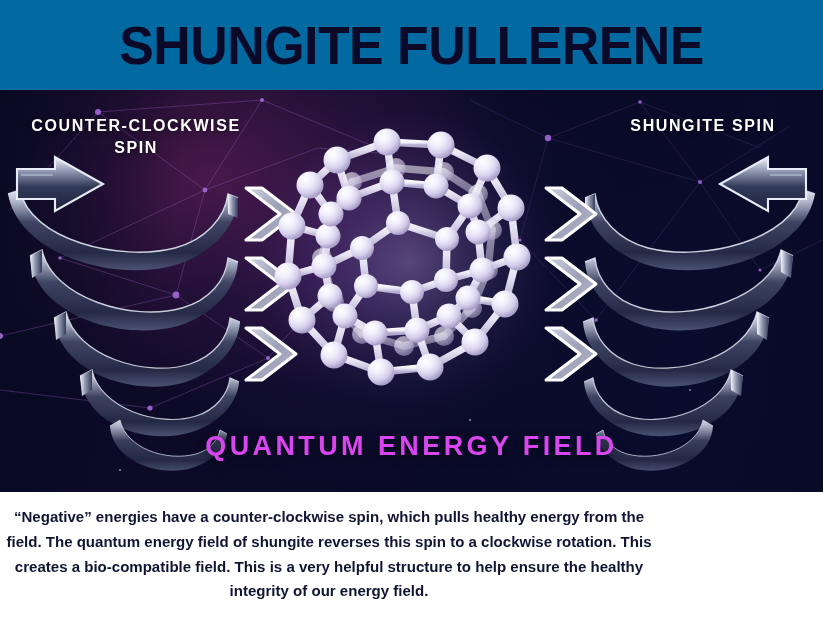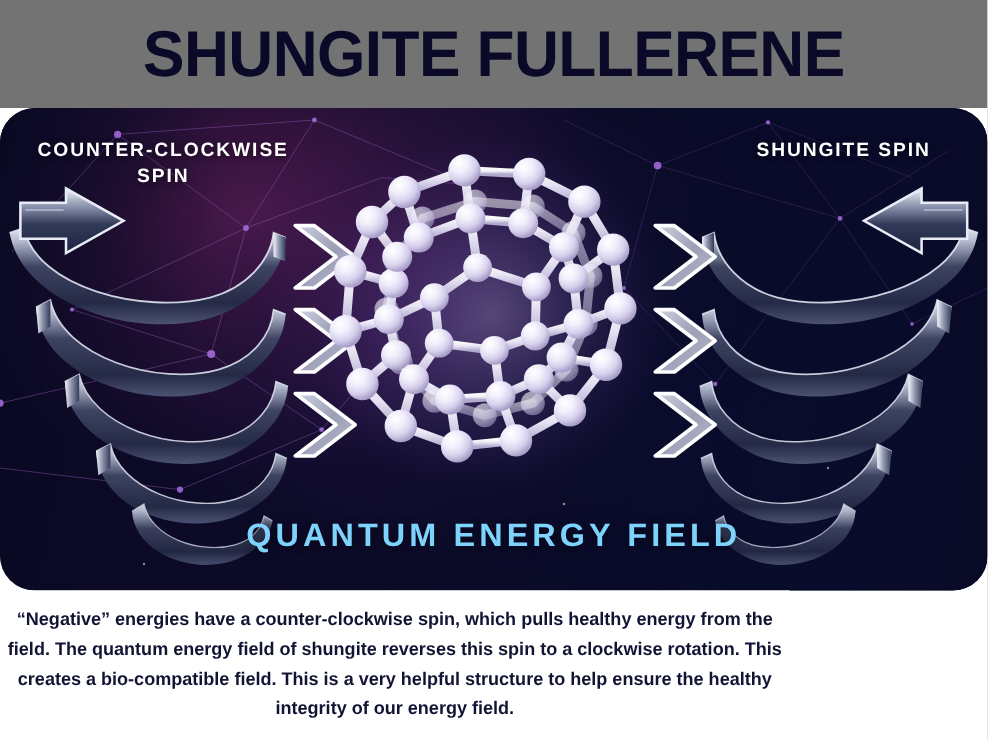--- a/index.html
+++ b/index.html
@@ -1,28 +1,28 @@
 <!DOCTYPE html>
 <html><head>
 <meta charset="utf-8">
 <style>
   html,body{margin:0;padding:0;background:#ffffff;}
   body{width:823px;height:617px;overflow:hidden;font-family:"Liberation Sans",sans-serif;}
   #infographic{position:relative;width:823px;height:617px;background:#ffffff;overflow:hidden;}
 
   
-  .header{position:absolute;left:0;top:0;width:823px;height:90px;background:#737373;
+  .header{position:absolute;left:0;top:0;width:823px;height:90px;background:#0369a1;
           display:flex;align-items:center;justify-content:center;}
   .header-title{font-family:"Liberation Sans",sans-serif;font-weight:bold;font-size:54px;
         letter-spacing:-0.5px;color:#0a0a28;line-height:1;
         transform:scaleX(0.96);white-space:nowrap;}
 
   
   .panel{position:absolute;left:0;top:90px;width:823px;height:402px;overflow:hidden;
-         background:#090a26;border-radius:29px;}
+         background:#090a26;}
   .bg-grad-a{position:absolute;inset:0;
      background:radial-gradient(ellipse 420px 300px at 26% 22%, rgba(126,38,104,0.72) 0%, rgba(80,26,78,0.40) 38%, rgba(30,14,46,0.0) 72%);}
   .bg-grad-b{position:absolute;inset:0;
      background:radial-gradient(ellipse 360px 280px at 47% 45%, rgba(88,48,140,0.50) 0%, rgba(45,25,85,0.22) 48%, rgba(12,14,45,0) 78%);}
   .bg-grad-c{position:absolute;inset:0;
      background:radial-gradient(ellipse 500px 420px at 88% 72%, rgba(10,14,52,0.95) 0%, rgba(9,11,40,0.65) 50%, rgba(9,10,38,0) 85%);}
   .bg-grad-d{position:absolute;inset:0;
      background:linear-gradient(100deg, rgba(8,9,34,0.92) 0%, rgba(25,10,42,0.25) 22%, rgba(12,12,44,0.10) 55%, rgba(9,11,42,0.85) 86%, rgba(8,10,38,0.98) 100%);}
   .net{position:absolute;inset:0;}
 
@@ -31,21 +31,21 @@
       letter-spacing:1.6px;text-align:center;line-height:1.35;
       text-shadow:0 1px 5px rgba(0,0,0,0.55);}
   .spin-label.left{left:18px;top:25px;width:236px;}
   .spin-label.right{left:585px;top:25px;width:236px;}
 
   
   .cap-small{position:absolute;left:0;top:319px;width:823px;text-align:center;
      color:#ffffff;font-weight:bold;font-size:11px;letter-spacing:2.2px;
      text-shadow:0 1px 4px rgba(0,0,0,0.6);}
   .cap-big{position:absolute;left:0;top:341px;width:823px;text-align:center;
-     color:#7dd3fc;font-weight:bold;font-size:27px;letter-spacing:3.4px;
+     color:#d946ef;font-weight:bold;font-size:27px;letter-spacing:3.4px;
      text-shadow:0 2px 8px rgba(0,0,0,0.55);}
 
   
   .layer{position:absolute;left:0;top:0;width:823px;height:402px;}
 
   
   .footer{position:absolute;left:0;top:492px;width:658px;height:125px;background:#ffffff;
       display:flex;align-items:center;justify-content:flex-end;}
   .footer-text{width:752px;text-align:center;color:#111433;font-weight:bold;
       font-size:15.2px;line-height:1.62;transform:scaleX(0.99);}

